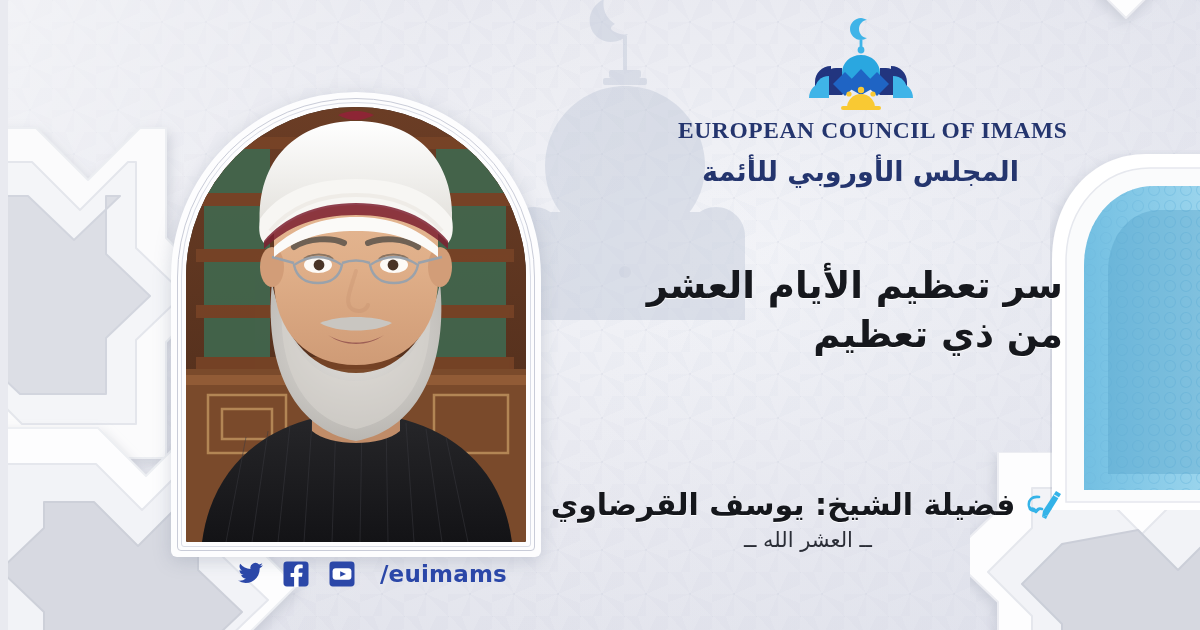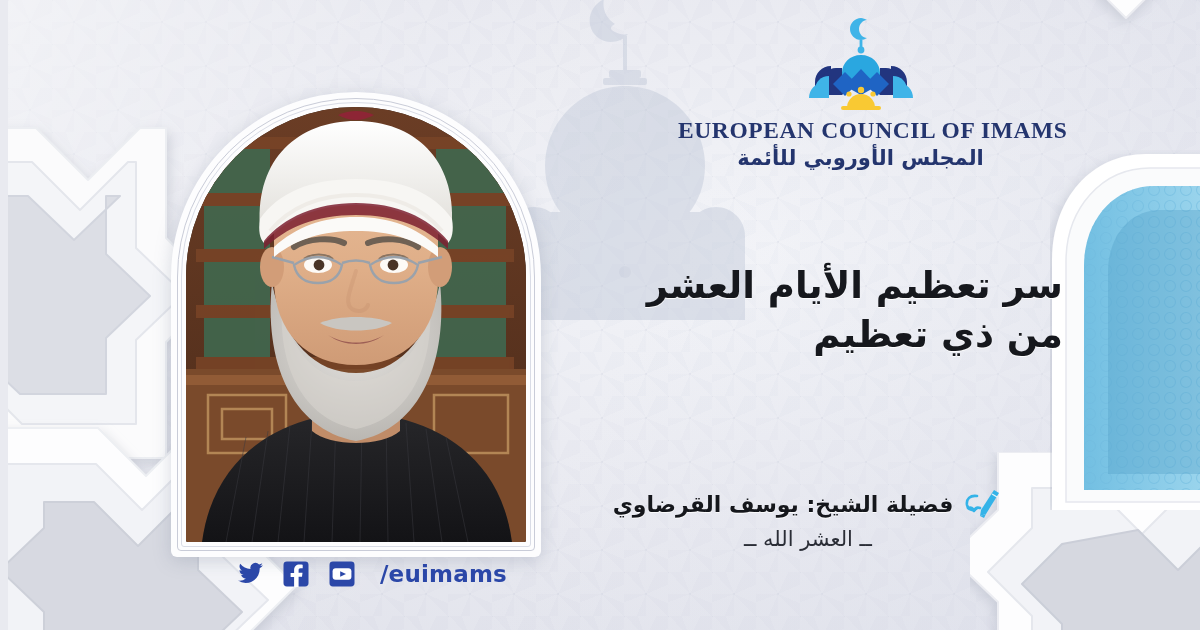--- a/index.html
+++ b/index.html
@@ -101,23 +101,23 @@
     direction:ltr;
   }
   .logo-mark{ width:120px; height:98px; margin:0 auto; display:block; }
   .logo-en{
     margin-top:5px;
     font-family:"Liberation Serif","DejaVu Serif",serif;
     font-size:23.5px; font-weight:700; letter-spacing:.6px;
     color:#24356e; white-space:nowrap;
   }
   .logo-ar{
-    margin-top:2px;
+    margin-top:12px;
     direction:rtl;
-    font-size:21px; font-weight:700; letter-spacing:.5px;
+    font-size:27px; font-weight:700; letter-spacing:.5px;
     color:#24356e; white-space:nowrap;
   }
 
   
   .title{
     position:absolute; left:545px; top:262px; width:510px;
     text-align:right; direction:rtl;
     font-size:37px; font-weight:700; line-height:1.32;
     color:#16181d;
     text-shadow:0 1px 0 rgba(255,255,255,.85);
@@ -125,21 +125,21 @@
 
   
   .speaker{
     position:absolute; left:545px; top:487px; width:510px;
     direction:rtl; text-align:center;
   }
   .speaker-row{
     display:flex; align-items:center; justify-content:center; gap:10px;
   }
   .speaker-name{
-    font-size:22px; font-weight:700; color:#15171c;
+    font-size:30px; font-weight:700; color:#15171c;
     text-shadow:0 1px 0 rgba(255,255,255,.8);
     white-space:nowrap;
   }
   .pen-icon{ width:40px; height:34px; flex:0 0 auto; }
   .speaker-sub{
     margin-top:6px;
     font-size:21px; font-weight:400; color:#2a2d36;
     letter-spacing:.5px;
   }
 

